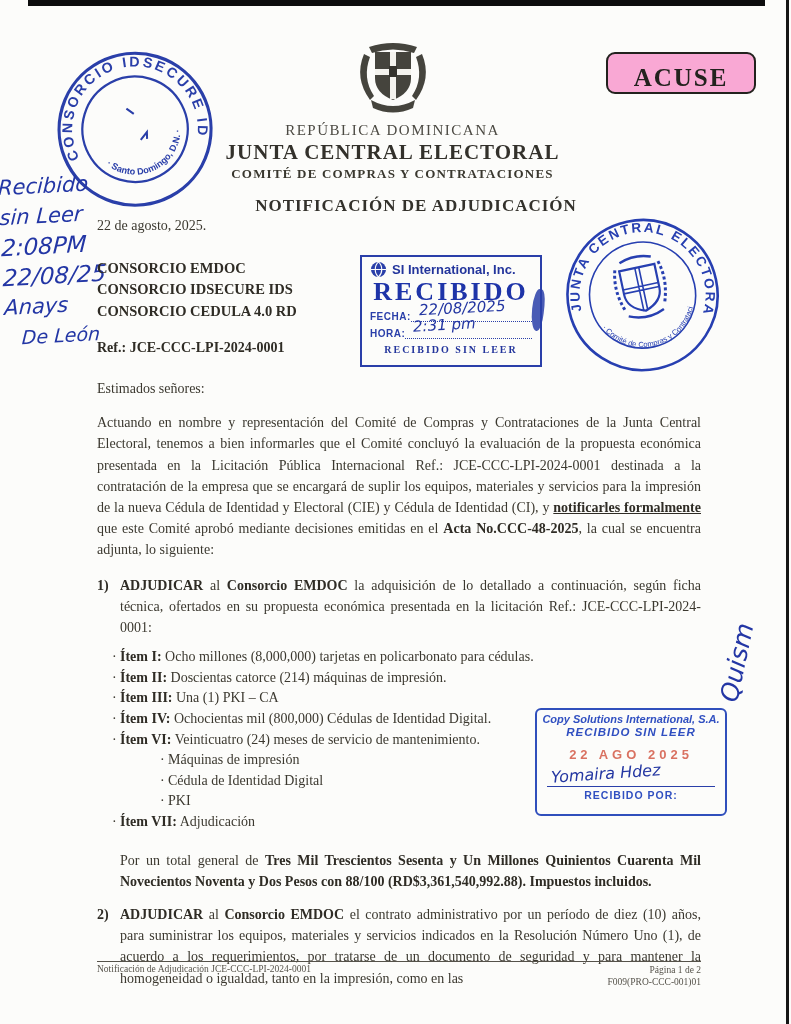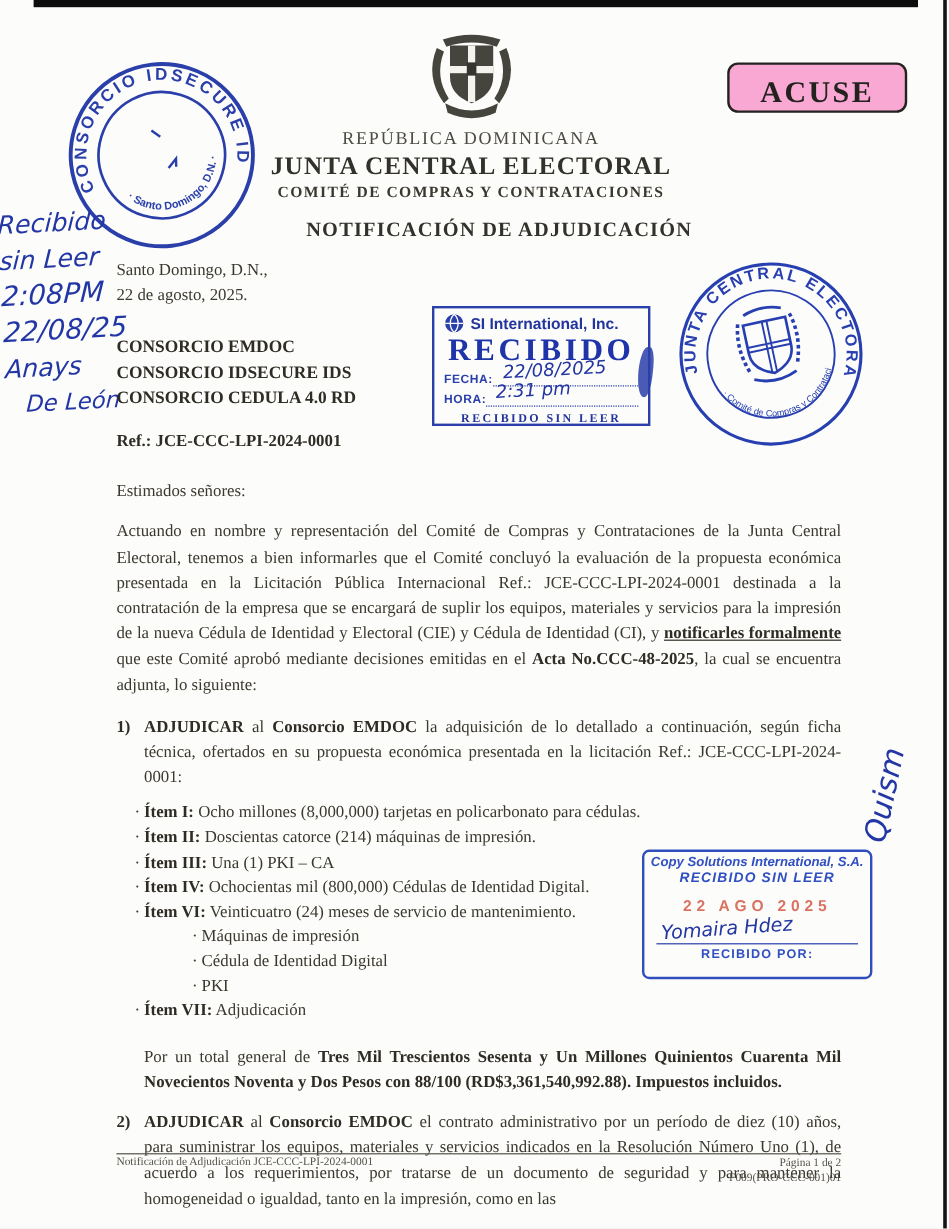--- a/index.html
+++ b/index.html
@@ -3,38 +3,38 @@
 <meta charset="utf-8">
 <style>
   html,body{margin:0;padding:0;background:#e8e8e6;}
   .page{position:relative;width:791px;height:1024px;background:#fcfcfa;overflow:hidden;
         font-family:"Liberation Serif", serif;color:#3b382f;}
   
   .scan-strip-top{position:absolute;left:28px;top:0;width:737px;height:6px;background:#0d0d0d;}
   .scan-line-right{position:absolute;left:786px;top:0;width:3px;height:1024px;background:#151515;}
 
   
-  .header{position:absolute;left:0;top:24px;width:785px;text-align:center;}
+  .header{position:absolute;left:0;top:38px;width:785px;text-align:center;}
   .coat{display:block;margin:0 auto;}
   .h-country{font-size:15px;letter-spacing:1.5px;color:#4c4a43;margin-top:4px;}
   .h-org{font-size:21px;font-weight:bold;letter-spacing:1px;color:#33312b;margin-top:1px;}
   .h-committee{font-size:13px;font-weight:bold;letter-spacing:1.2px;color:#3a382f;margin-top:1px;}
   .h-title{font-size:17px;font-weight:bold;letter-spacing:1px;color:#33312b;margin-top:14px;padding-left:47px;}
 
   .acuse{position:absolute;left:606px;top:52px;width:146px;height:38px;background:#f9a8d4;
          border:2.5px solid #23221e;border-radius:9px;display:flex;align-items:flex-end;justify-content:center;}
   .acuse span{font-size:25px;font-weight:bold;letter-spacing:2px;color:#23221e;}
 
   
   .stamp{mix-blend-mode:multiply;}
   .stamp-idsecure{position:absolute;left:55px;top:48px;transform:rotate(-28deg);}
   .stamp-jce{position:absolute;left:563px;top:214px;transform:rotate(-12deg);}
   svg text{font-family:"Liberation Sans", sans-serif;}
 
-  .stamp-gsi{position:absolute;left:360px;top:255px;width:182px;height:100px;
+  .stamp-gsi{position:absolute;left:360px;top:255px;width:182px;height:112px;
              border:2.5px solid #2a3fad;background:rgba(255,255,255,0);padding:4px 8px 2px 8px;
              box-sizing:border-box;font-family:"Liberation Sans", sans-serif;}
   .gsi-row1{display:flex;align-items:center;gap:5px;}
   .gsi-company{font-size:13px;color:#23359f;font-weight:bold;}
   .gsi-recibido{font-family:"Liberation Serif", serif;font-size:26px;font-weight:bold;
                 letter-spacing:3px;color:#1e34ac;text-align:center;line-height:26px;margin-top:1px;}
   .gsi-line{display:flex;align-items:flex-end;font-size:10px;color:#2a3fad;margin-top:2px;}
   .gsi-line .lbl{font-weight:bold;letter-spacing:.5px;flex:none;}
   .gsi-dotted{flex:1;border-bottom:1.5px dotted #2a3fad;position:relative;height:14px;}
   .hand{font-style:italic;color:#2336a5;font-family:"DejaVu Sans", sans-serif;}
@@ -195,21 +195,20 @@
     <div>2:08PM</div>
     <div>22/08/25</div>
     <div>Anays</div>
     <div>De León</div>
   </div>
 
   <div class="hw-side hand">Quism</div>
 
   <div class="doc">
     <div class="dateblock">
-      <div>Santo Domingo, D.N.,</div>
       <div>22 de agosto, 2025.</div>
     </div>
 
     <div class="addr">
       <div class="b">CONSORCIO EMDOC</div>
       <div class="b">CONSORCIO IDSECURE IDS</div>
       <div class="b">CONSORCIO CEDULA 4.0 RD</div>
     </div>
 
     <div class="ref b">Ref.: JCE-CCC-LPI-2024-0001</div>

